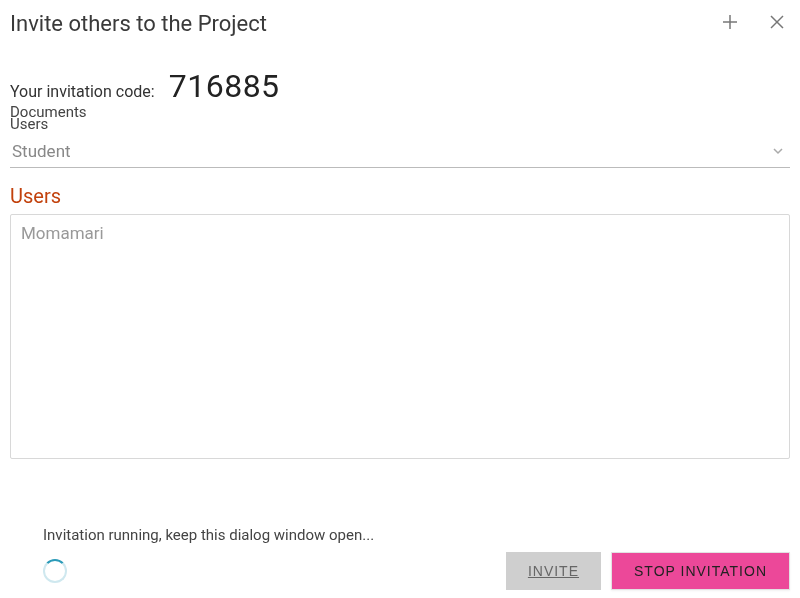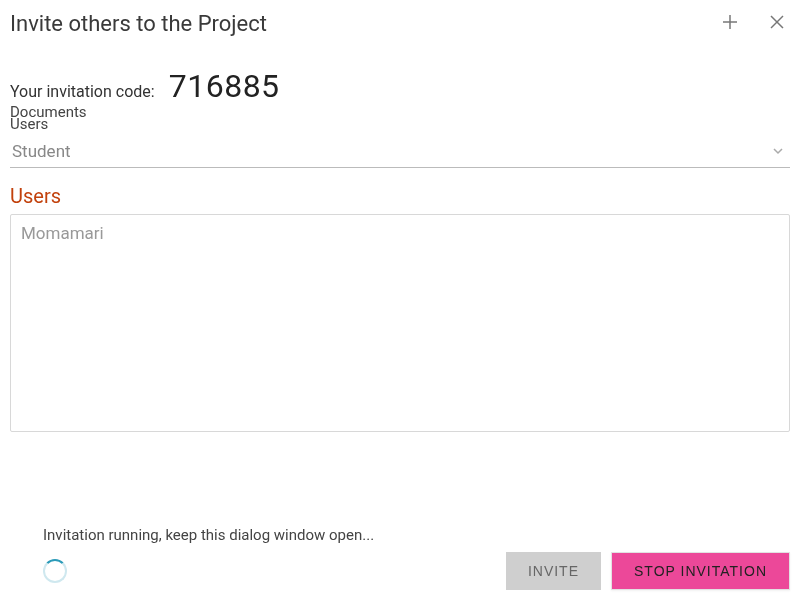--- a/index.html
+++ b/index.html
@@ -125,21 +125,21 @@
     }
 
     .users-label {
       font-size: 20px;
       color: #c2410c;
       margin-bottom: 6px;
     }
     .users-box {
       border: 1px solid #d8d8d8;
       border-radius: 2px;
-      height: 218px;
+      height: 245px;
       padding: 8px 10px;
       overflow-y: auto;
     }
     .user-item {
       font-size: 17px;
       color: #999;
     }
 
     .footer {
       margin-top: auto;
@@ -176,20 +176,21 @@
       letter-spacing: 1px;
       padding: 10px 22px;
       border: none;
       cursor: pointer;
       font-weight: 500;
     }
     .btn-invite {
       background: #cfcfcf;
       color: #666;
       cursor: not-allowed;
+      text-decoration: underline;
     }
     .btn-stop {
       background: #ec4899;
       color: #222;
       border: 1px solid #e2e2e2;
       box-shadow: 0 1px 2px rgba(0,0,0,0.06);
     }
   </style>
 </head>
 <body>

